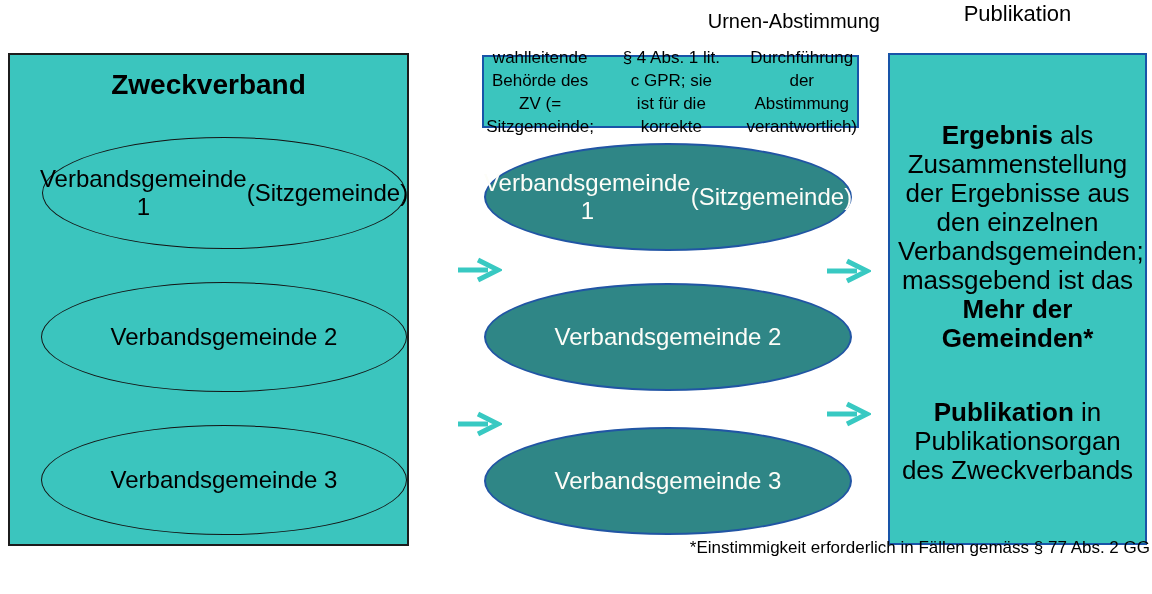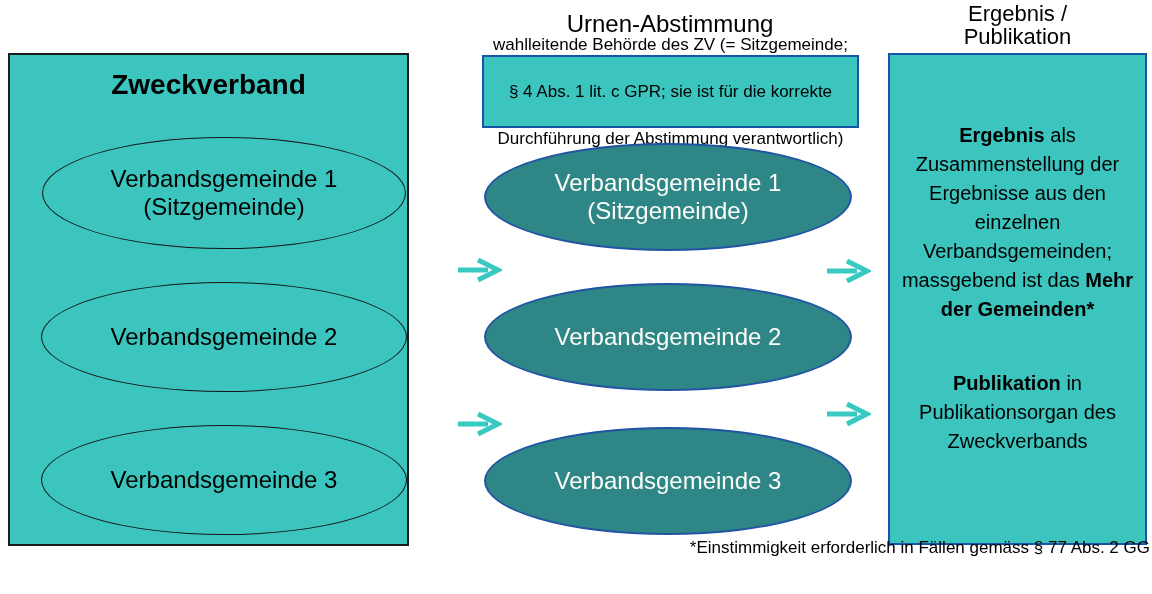--- a/index.html
+++ b/index.html
@@ -29,21 +29,21 @@
     text-align: center;
     font-size: 28px;
     font-weight: bold;
   }
 
   
   .ellipse {
     position: absolute;
     border-radius: 50%;
     display: flex;
-    flex-direction: column;
+    flex-direction: row;
     align-items: center;
     justify-content: center;
     text-align: center;
     font-size: 24px;
     line-height: 28px;
   }
   .ellipse-outline {
     border: 1.5px solid #141414;
     background: transparent;
   }
@@ -56,31 +56,31 @@
   .e2 { left: 41px;  top: 282px; width: 366px; height: 110px; }
   .e3 { left: 41px;  top: 425px; width: 366px; height: 110px; }
   .m1 { left: 484px; top: 143px; width: 368px; height: 108px; }
   .m2 { left: 484px; top: 283px; width: 368px; height: 108px; }
   .m3 { left: 484px; top: 427px; width: 368px; height: 108px; }
 
   
   .mid-header {
     position: absolute;
     left: 460px; top: 10px; width: 420px;
-    text-align: center;
-    font-size: 24px;
+    text-align: right;
+    font-size: 20px;
   }
   .info-box {
     position: absolute;
     left: 482px; top: 55px;
     width: 377px; height: 73px;
     background: var(--teal-fill, #3BC5BE);
     border: 2px solid var(--box-border-blue, #1854A8);
     display: flex;
-    flex-direction: column;
+    flex-direction: row;
     align-items: center;
     justify-content: center;
     text-align: center;
     font-size: 17px;
     line-height: 23px;
     gap: 24px;
   }
 
   
   .arrow { position: absolute; width: 46px; height: 26px; }
@@ -103,21 +103,21 @@
     line-height: 23px;
   }
   .right-panel {
     position: absolute;
     left: 888px; top: 53px;
     width: 259px; height: 492px;
     background: var(--teal-fill, #3BC5BE);
     border: 2px solid var(--box-border-blue, #1854A8);
     padding: 66px 8px 0 8px;
     text-align: center;
-    font-size: 20px;
+    font-size: 26px;
     line-height: 29px;
   }
   .right-panel .p2 { margin-top: 45px; }
 
   
   .footnote {
     position: absolute;
     top: 538px; right: 2px;
     font-size: 17px;
   }
@@ -172,21 +172,20 @@
   <svg class="arrow a3" viewBox="0 0 46 26" aria-hidden="true">
     <path d="M2 13 H32"></path>
       <path d="M22 3 L42 13 L22 23"></path>
   </svg>
   <svg class="arrow a4" viewBox="0 0 46 26" aria-hidden="true">
     <path d="M2 13 H32"></path>
       <path d="M22 3 L42 13 L22 23"></path>
   </svg>
 
   <div class="right-header">
-    <div>Ergebnis /</div>
     <div>Publikation</div>
   </div>
 
   <div class="right-panel">
     <p class="p1"><b>Ergebnis</b><span> als Zusammenstellung der Ergebnisse aus den einzelnen Verbandsgemeinden; massgebend ist das </span><b>Mehr der Gemeinden*</b></p>
     <p class="p2"><b>Publikation</b><span> in Publikationsorgan des Zweckverbands</span></p>
   </div>
 
   <div class="footnote">*Einstimmigkeit erforderlich in Fällen gemäss § 77 Abs. 2 GG</div>
 

